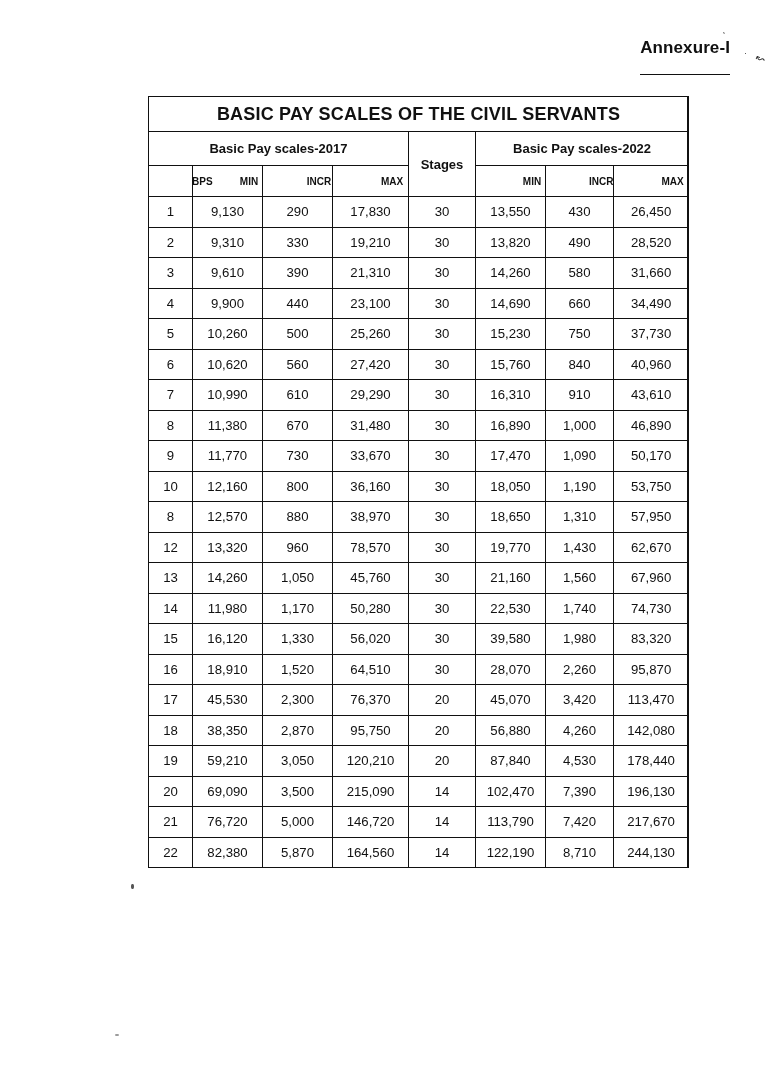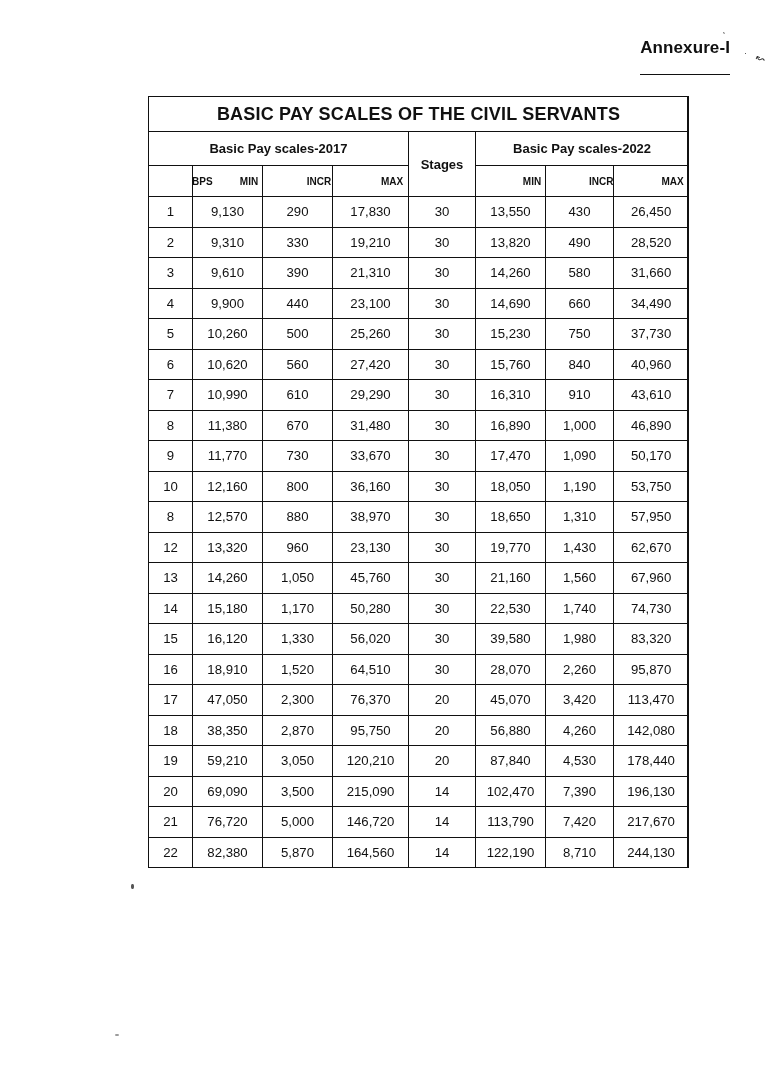--- a/index.html
+++ b/index.html
@@ -271,39 +271,39 @@
           <td>38,970</td>
           <td>30</td>
           <td>18,650</td>
           <td>1,310</td>
           <td>57,950</td>
         </tr>
         <tr>
           <td>12</td>
           <td>13,320</td>
           <td>960</td>
-          <td>23,130</td>
+          <td>78,570</td>
           <td>30</td>
           <td>19,770</td>
           <td>1,430</td>
           <td>62,670</td>
         </tr>
         <tr>
           <td>13</td>
           <td>14,260</td>
           <td>1,050</td>
           <td>45,760</td>
           <td>30</td>
           <td>21,160</td>
           <td>1,560</td>
           <td>67,960</td>
         </tr>
         <tr>
           <td>14</td>
-          <td>15,180</td>
+          <td>11,980</td>
           <td>1,170</td>
           <td>50,280</td>
           <td>30</td>
           <td>22,530</td>
           <td>1,740</td>
           <td>74,730</td>
         </tr>
         <tr>
           <td>15</td>
           <td>16,120</td>
@@ -319,21 +319,21 @@
           <td>18,910</td>
           <td>1,520</td>
           <td>64,510</td>
           <td>30</td>
           <td>28,070</td>
           <td>2,260</td>
           <td>95,870</td>
         </tr>
         <tr>
           <td>17</td>
-          <td>47,050</td>
+          <td>45,530</td>
           <td>2,300</td>
           <td>76,370</td>
           <td>20</td>
           <td>45,070</td>
           <td>3,420</td>
           <td>113,470</td>
         </tr>
         <tr>
           <td>18</td>
           <td>38,350</td>

